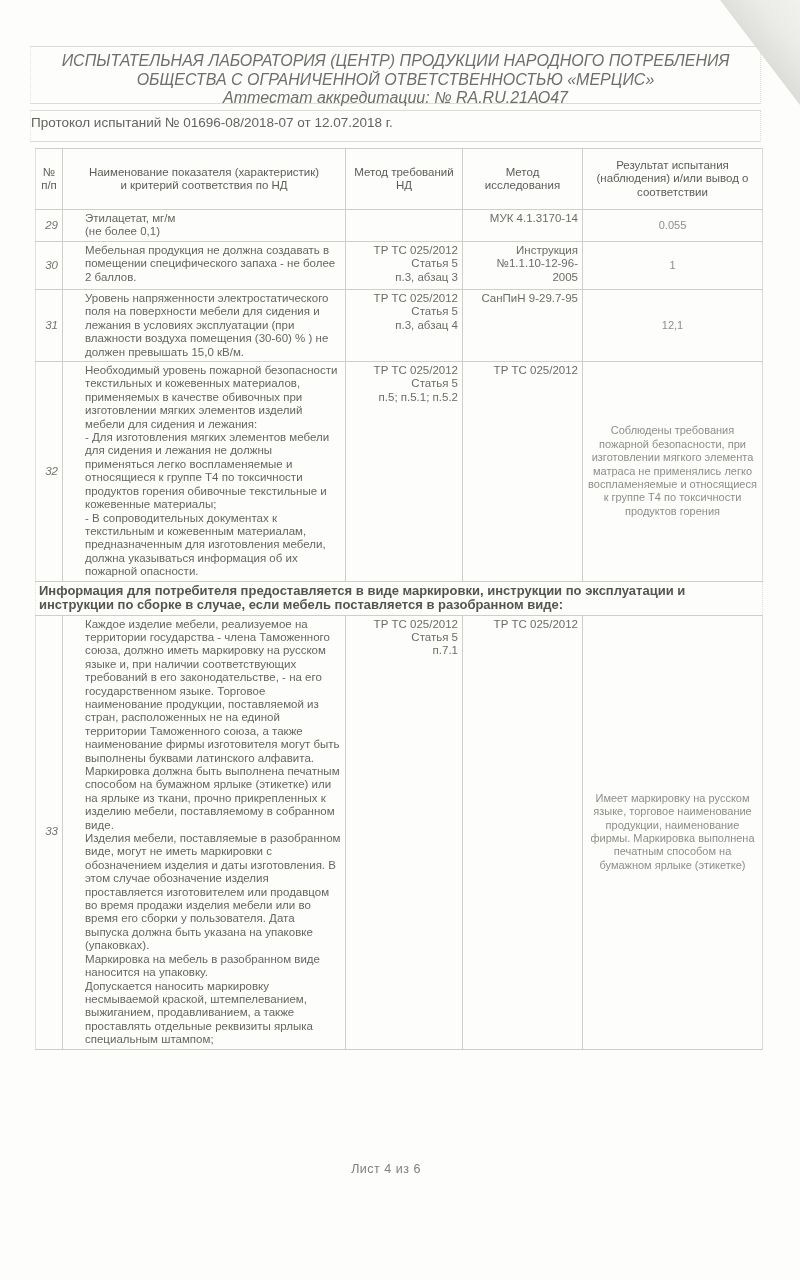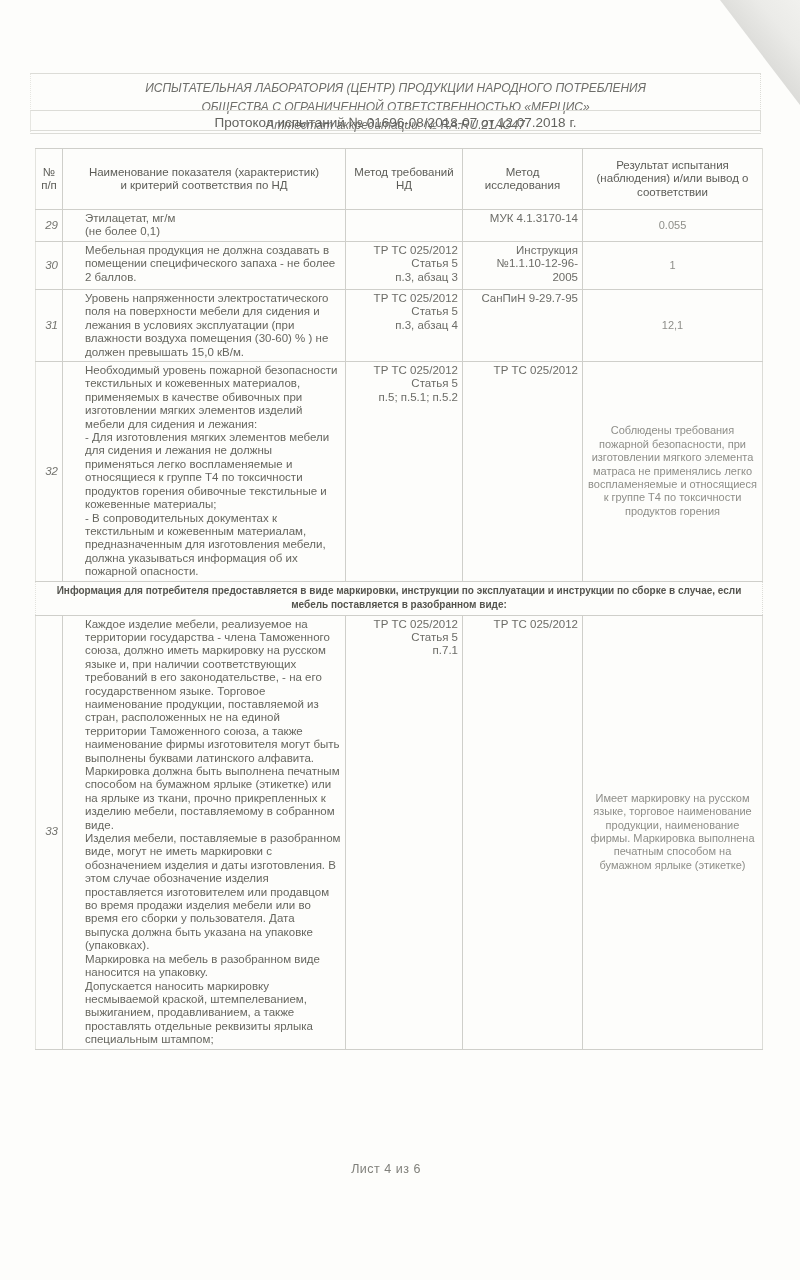--- a/index.html
+++ b/index.html
@@ -33,38 +33,37 @@
     left: 30px;
     top: 46px;
     width: 731px;
     height: 58px;
     border-top: 1px solid #dcdcd7;
     border-bottom: 1px solid #dcdcd7;
     border-left: 1px dotted #e6e6e1;
     border-right: 1px dotted #dcdcd7;
     text-align: center;
     font-style: italic;
-    font-size: 12px;
+    font-size: 16px;
     line-height: 18.5px;
     color: #6e6e6a;
     padding-top: 5px;
     box-sizing: border-box;
-    margin-top: 27px;
   }
   .proto-box {
     position: absolute;
     left: 30px;
     top: 110px;
     width: 731px;
-    height: 24px;
+    height: 32px;
     border-top: 1px solid #dcdcd7;
     border-bottom: 1px solid #dcdcd7;
     border-left: 1px dotted #e6e6e1;
     border-right: 1px dotted #dcdcd7;
-    text-align: center;
+    text-align: left;
     font-size: 13.5px;
     line-height: 23px;
     color: #63635f;
     box-sizing: border-box;
   }
   
   table.tbl {
     position: absolute;
     left: 35px;
     top: 148px;
@@ -104,23 +103,23 @@
     color: #6b6b66;
   }
   .tbl td.result {
     text-align: center;
     vertical-align: middle;
     font-size: 11px;
     color: #8e8e89;
   }
   .tbl td.span-note {
     font-weight: bold;
-    font-size: 10px;
+    font-size: 13px;
     line-height: 14.5px;
-    text-align: center;
+    text-align: left;
     color: #55554f;
     padding: 2px 3px;
     border-left: 1px dotted #e6e6e1;
     border-right: 1px dotted #e6e6e1;
   }
   tr.h-r29  { height: 32px; }
   tr.h-r30  { height: 48px; }
   tr.h-r31  { height: 64px; }
   tr.h-r32  { height: 200px; }
   tr.h-span { height: 33px; }

